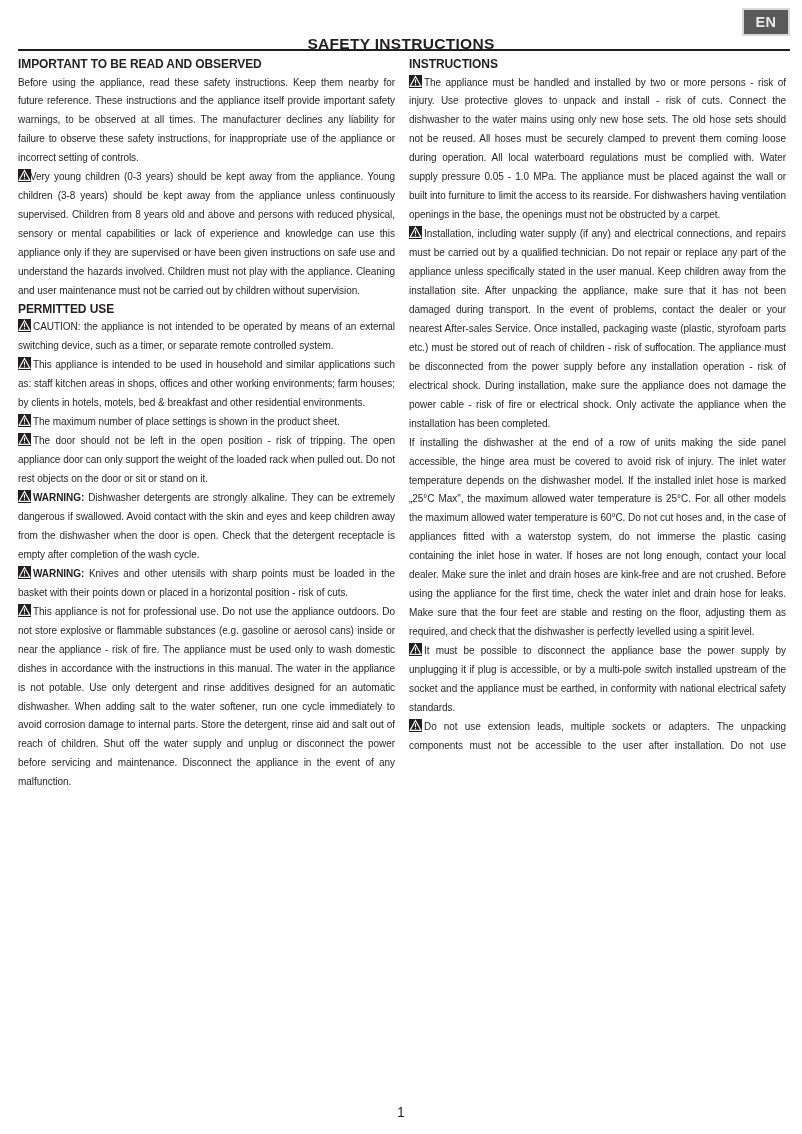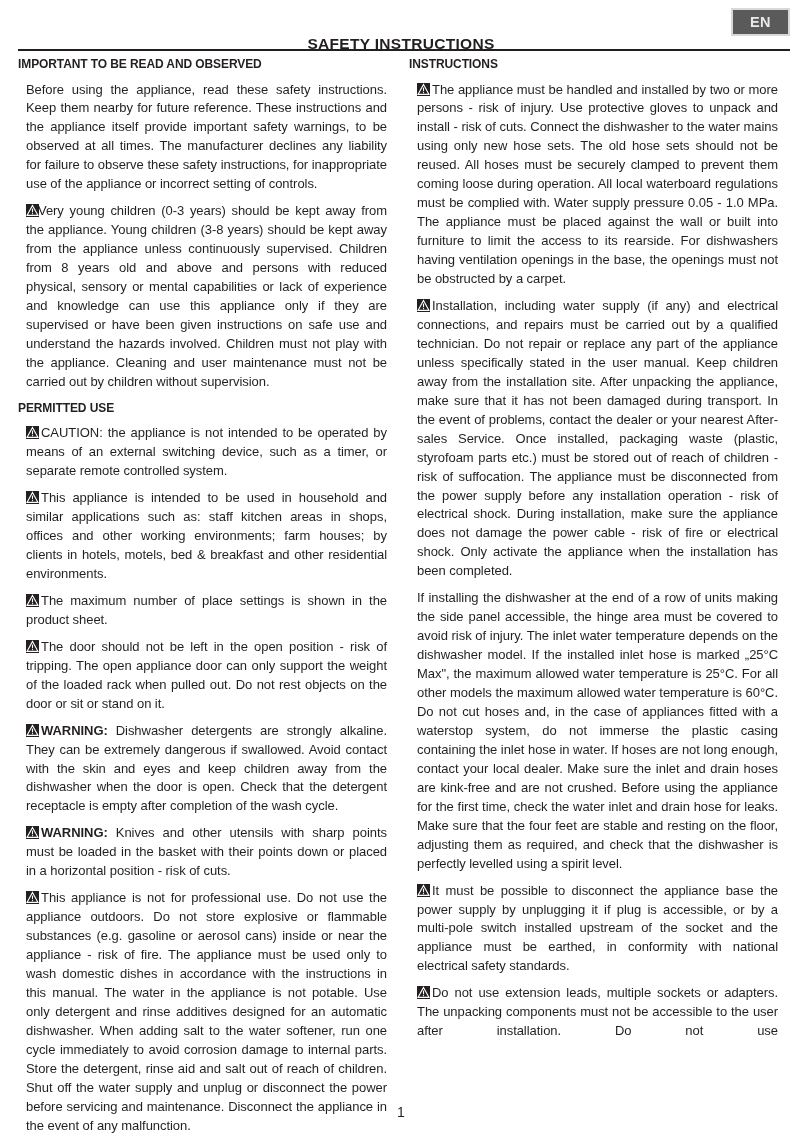--- a/index.html
+++ b/index.html
@@ -37,21 +37,21 @@
     font-weight: bold;
     letter-spacing: 0.3px;
     color: #231f20;
     text-align: center;
     margin-top: 44px;
   }
   .lang-badge {
     position: absolute;
     right: 12px;
     top: 8px;
-    width: 59px;
+    width: 48px;
     height: 28px;
     background: #5a5a5a;
     border: 2px solid #d8d8d8;
     display: flex;
     align-items: center;
     justify-content: center;
     color: #e9e9e9;
     font-size: 14.5px;
     font-weight: bold;
     letter-spacing: 0.5px;
@@ -82,22 +82,22 @@
 
   h2.section {
     font-size: 12px;
     font-weight: bold;
     margin: 0 0 1px 0;
     line-height: 16.5px;
     letter-spacing: -0.1px;
   }
 
   p.body {
-    margin: 8px;
-    font-size: 13px;
+    margin: 0;
+    font-size: 10px;
     line-height: 18.95px;
     text-align: justify;
     text-justify: inter-word;
     letter-spacing: -0.05px;
     word-spacing: 0px;
     hyphens: none;
   }
 
   
   p.body.jlast::after {

